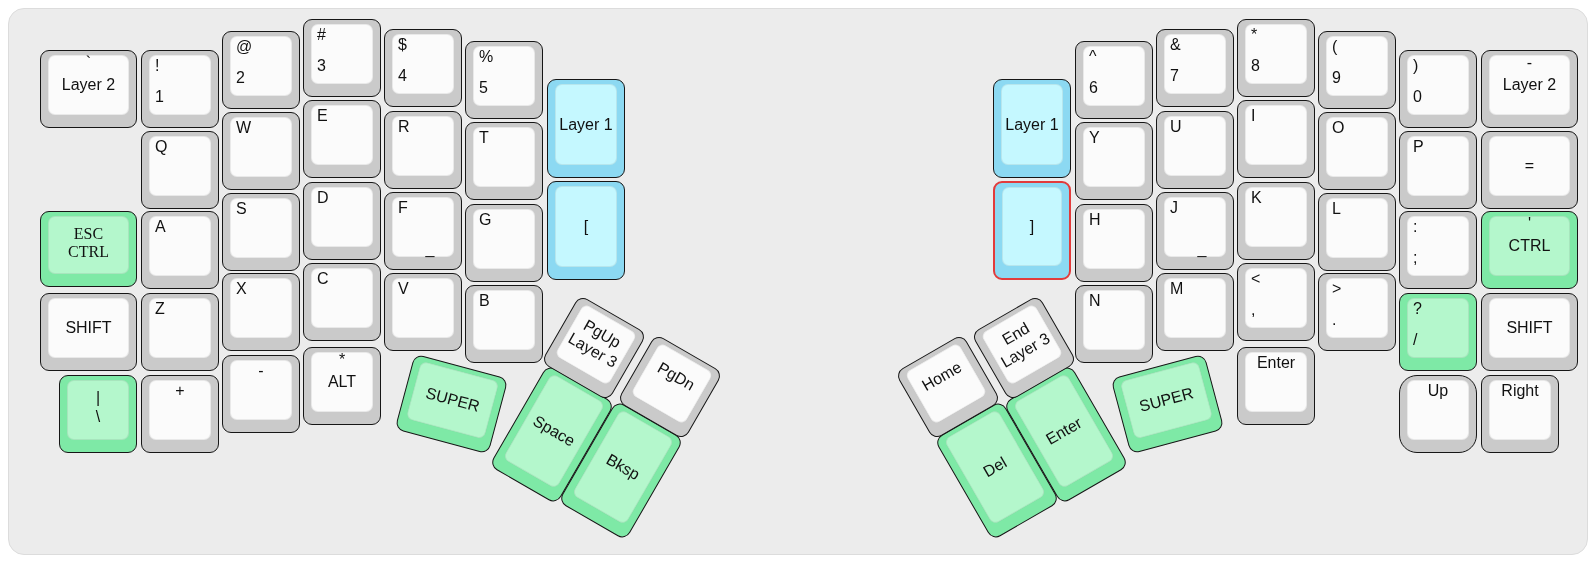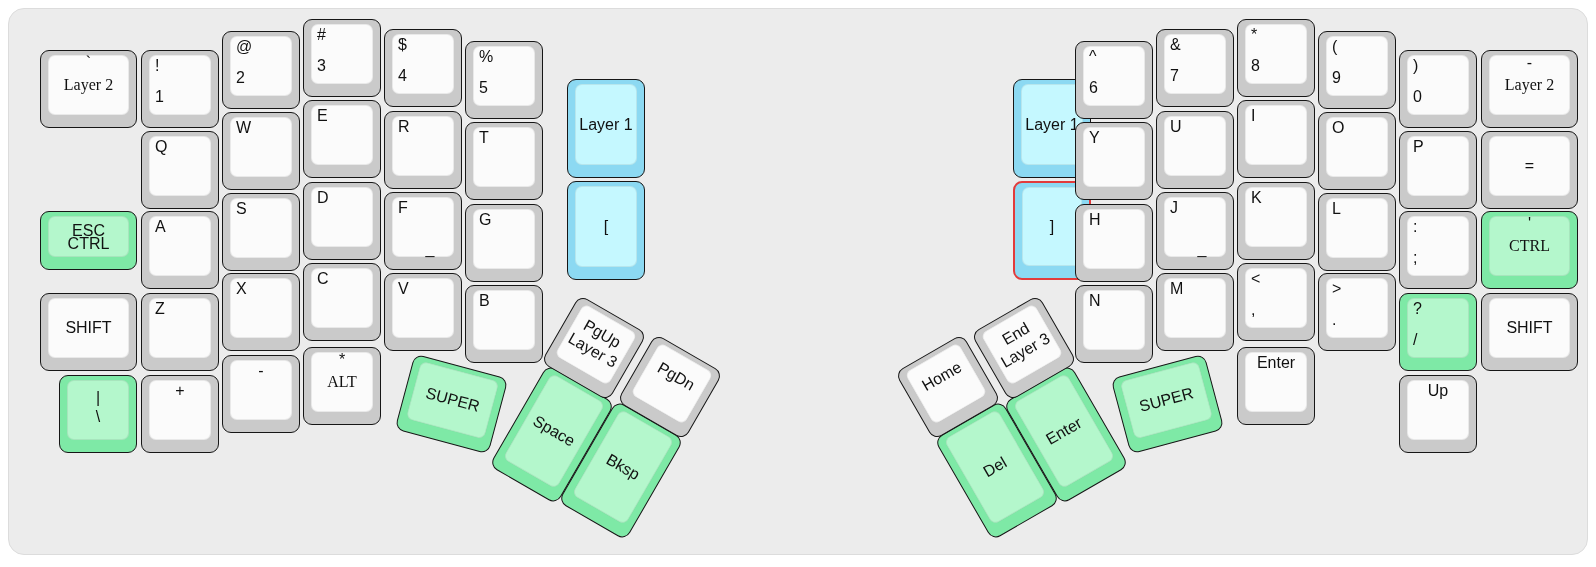--- a/index.html
+++ b/index.html
@@ -16,58 +16,58 @@
     border:1px solid #dcdcdc;
     border-radius:16px;
   }
   .key {
     position:absolute; box-sizing:border-box;
     border:1.5px solid var(--key-border,#161616);
     border-radius:9px;
   }
   .key.gray  { background:var(--gray-base,#cacaca); }
   .key.green { background:var(--green-base,#7ee9a6); }
-  .key.blue  { background:var(--blue-base,#8cd9f2);margin-left:20px; }
+  .key.blue  { background:var(--blue-base,#8cd9f2); }
   .key.selected { border:2px solid var(--selected-border,#e23b3b); }
   .keytop {
     position:absolute; left:7px; right:7px; top:4px; bottom:12px;
     border-radius:7px; border:1px solid rgba(0,0,0,0.07);
   }
   .key.gray  .keytop { background:var(--gray-top,#fbfbfb); }
   .key.green .keytop { background:var(--green-top,#b4f7cc); }
   .key.blue  .keytop { background:var(--blue-top,#c5f8ff); }
   .legend {
     position:absolute; font-size:16px; line-height:1.15;
     white-space:nowrap; color:var(--text,#111);
   }
   
   .m-tl  .l1 { left:5px; top:1px; }
   .m-l2  .l1 { left:5px; top:1px; }
   .m-l2  .l2 { left:5px; top:56%; }
   .m-tc  .l1 { left:50%; top:1px;  transform:translateX(-50%); }
   .m-uc  .l1 { left:50%; top:20%;  transform:translateX(-50%); }
   .m-c   .l1 { left:50%; top:50%;  transform:translate(-50%,-50%); }
   .m-c2t .l1 { left:50%; top:-2px; transform:translateX(-50%); }
-  .m-c2t .l2 { left:50%; top:50%;  transform:translate(-50%,-50%);font-family:Liberation Serif, serif; }
+  .m-c2t .l2 { left:50%; top:50%;  transform:translate(-50%,-50%); }
   .m-c2m .l1 { left:50%; top:14%;  transform:translateX(-50%); }
   .m-c2m .l2 { left:50%; top:47%;  transform:translateX(-50%); }
   .homing    { left:54%; bottom:-2px; }
 </style>
 </head>
 <body>
 
 <div class="stage">
   <div class="panel">
       <div class="key gray" style="left: 31px; top: 41px; width: 97px; height: 78px;">
         <div class="keytop m-c2t">
           <span class="legend l1">`</span>
           <span class="legend l2">Layer 2</span>
         </div>
       </div>
-      <div class="key green" style="left: 31px; top: 202px; width: 97px; height: 59px;">
+      <div class="key green" style="left: 31px; top: 202px; width: 97px; height: 76px; font-family: Liberation Serif, serif;">
         <div class="keytop m-c2m">
           <span class="legend l1">ESC</span>
           <span class="legend l2">CTRL</span>
         </div>
       </div>
       <div class="key gray" style="left: 31px; top: 284px; width: 97px; height: 78px;">
         <div class="keytop m-c">
           <span class="legend l1">SHIFT</span>
         </div>
       </div>
@@ -353,21 +353,21 @@
           <span class="legend l1">:</span>
           <span class="legend l2">;</span>
         </div>
       </div>
       <div class="key green" style="left: 1390px; top: 284px; width: 78px; height: 78px;">
         <div class="keytop m-l2">
           <span class="legend l1">?</span>
           <span class="legend l2">/</span>
         </div>
       </div>
-      <div class="key gray" style="left: 1390px; top: 366px; width: 78px; height: 78px;">
+      <div class="key gray" style="left: 1390px; top: 366px; width: 78px; height: 78px; border-radius: 18px;">
         <div class="keytop m-tc">
           <span class="legend l1">Up</span>
         </div>
       </div>
       <div class="key gray" style="left: 1472px; top: 41px; width: 97px; height: 78px;">
         <div class="keytop m-c2t">
           <span class="legend l1">-</span>
           <span class="legend l2">Layer 2</span>
         </div>
       </div>
@@ -380,20 +380,25 @@
         <div class="keytop m-c2t">
           <span class="legend l1">'</span>
           <span class="legend l2">CTRL</span>
         </div>
       </div>
       <div class="key gray" style="left: 1472px; top: 284px; width: 97px; height: 78px;">
         <div class="keytop m-c">
           <span class="legend l1">SHIFT</span>
         </div>
       </div>
+      <div class="key gray" style="left: 1472px; top: 366px; width: 78px; height: 78px;">
+        <div class="keytop m-tc">
+          <span class="legend l1">Right</span>
+        </div>
+      </div>
       <div class="key green" style="left: 1110px; top: 356px; width: 97px; height: 78px; transform: rotate(-15deg);">
         <div class="keytop m-c">
           <span class="legend l1">SUPER</span>
         </div>
       </div>
       <div class="key green" style="left: 1018px; top: 367px; width: 78px; height: 117px; transform: rotate(-30deg);">
         <div class="keytop m-c">
           <span class="legend l1">Enter</span>
         </div>
       </div>

